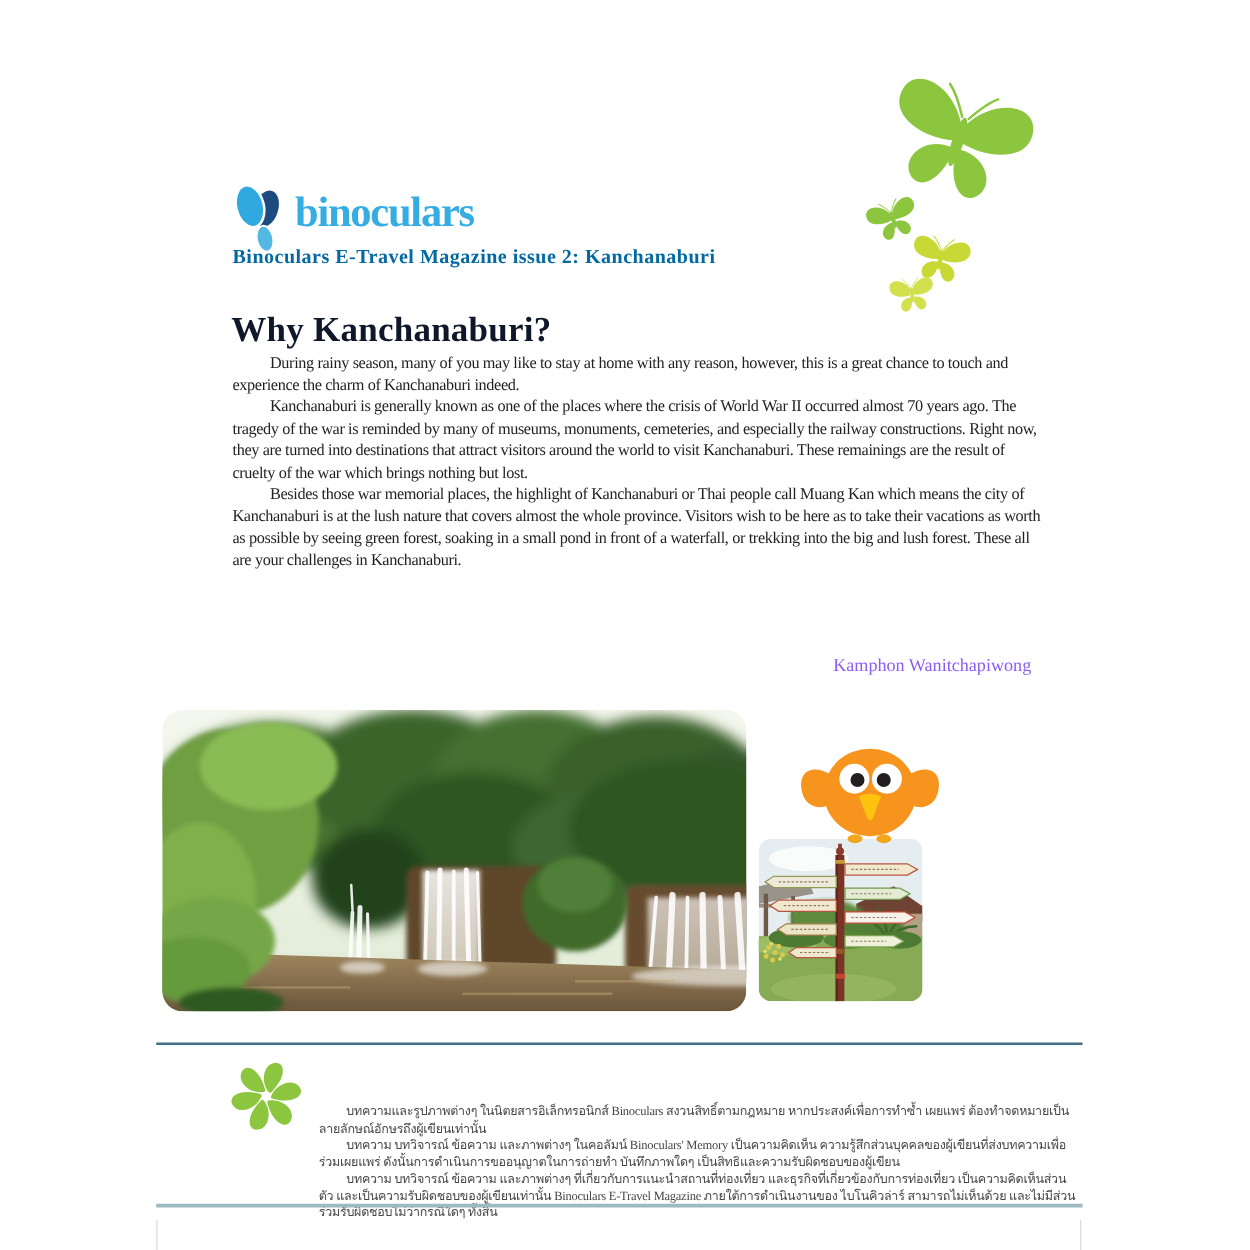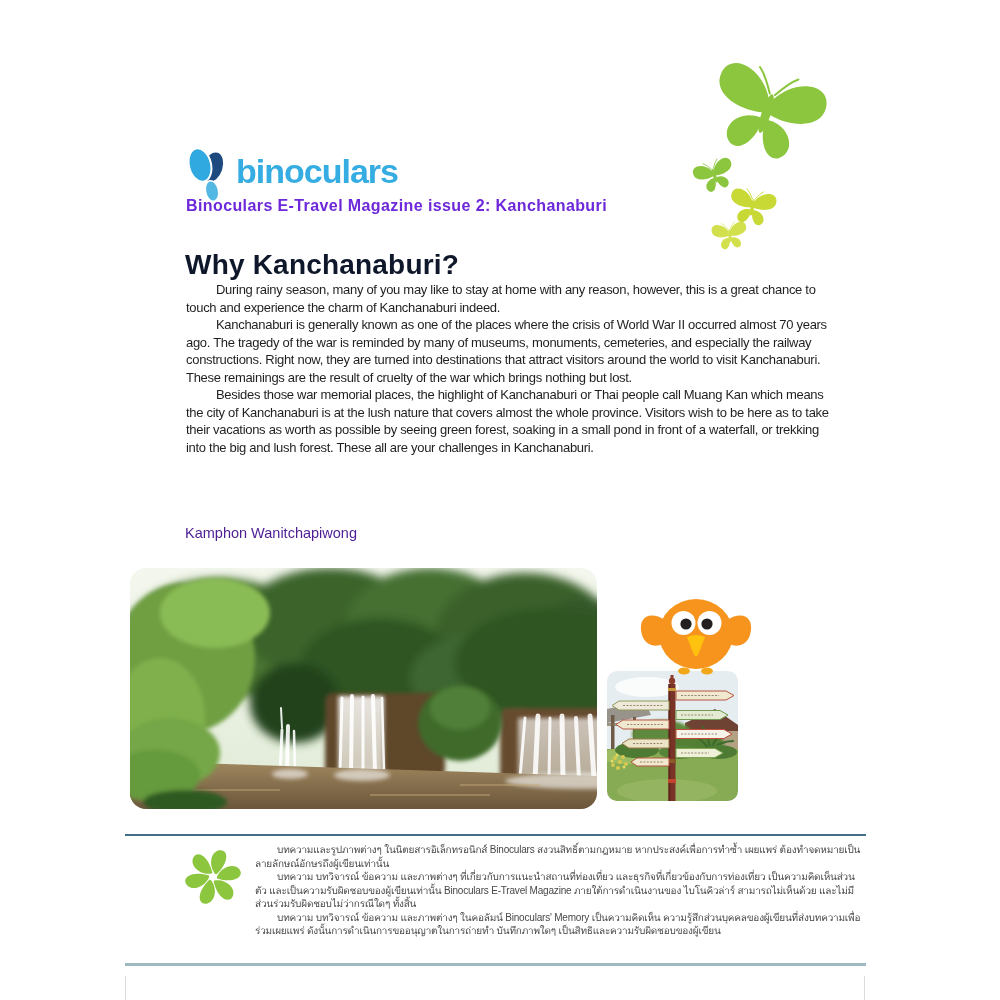--- a/index.html
+++ b/index.html
@@ -1,38 +1,38 @@
 <!DOCTYPE html>
 <html><head>
 <meta charset="utf-8">
 <style>
   html,body{margin:0;padding:0;background:#ffffff;}
   .canvas{position:relative;width:1000px;height:1000px;background:#ffffff;overflow:hidden;
-          font-family:Liberation Sans, sans-serif;}
+          font-family:Liberation Serif, serif;}
   .abs{position:absolute;}
 
   
   .logo-text{font-size:34px;font-weight:bold;letter-spacing:-1px;color:#35ade2;}
 
-  .subtitle{font-size:16px;font-weight:bold;letter-spacing:.4px;color:#6d28d9;}
+  .subtitle{font-size:16px;font-weight:bold;letter-spacing:.4px;color:#0369a1;}
 
   .headline{margin:0;font-size:28px;font-weight:bold;letter-spacing:.2px;color:#0f172a;}
 
   .body-copy{width:654px;font-size:13px;line-height:17.5px;letter-spacing:-.3px;color:#1f1f1f;}
   .body-copy p{margin:0;text-indent:30px;}
 
-  .author{width:640px;font-size:14.5px;color:#4c1d95;}
+  .author{width:640px;text-align:right;font-size:14.5px;color:#8b5cf6;}
 
   figure{margin:0;}
   .photo{display:block;}
 
   .rule-top{background:#416f85;height:2px;}
   .rule-bottom{background:#9fb9c0;height:3px;}
 
-  .footer-text{width:608px;font-size:10px;line-height:13.5px;letter-spacing:-.2px;color:#474747;}
+  .footer-text{width:608px;font-size:10px;line-height:13.5px;letter-spacing:-.2px;color:#474747;margin-top:40px;}
   .footer-text p{margin:0;text-indent:22px;}
 
   .page-edge{width:1px;background:#d9dcdb;height:24px;top:976px;}
 </style>
 </head>
 <body>
 
 <div class="canvas">
 
   <svg class="abs" style="left:660px;top:25px;" width="200" height="230" viewBox="0 0 200 230">
@@ -277,22 +277,22 @@
       <use href="#petal" transform="rotate(60)"></use>
       <use href="#petal" transform="rotate(120)"></use>
       <use href="#petal" transform="rotate(180)"></use>
       <use href="#petal" transform="rotate(240)"></use>
       <use href="#petal" transform="rotate(300)"></use>
     </g>
   </svg>
 
   <div class="abs footer-text" style="left:255px;top:843px;">
     <p>บทความและรูปภาพต่างๆ ในนิตยสารอิเล็กทรอนิกส์ Binoculars สงวนสิทธิ์ตามกฎหมาย หากประสงค์เพื่อการทำซ้ำ เผยแพร่ ต้องทำจดหมายเป็นลายลักษณ์อักษรถึงผู้เขียนเท่านั้น</p>
+    <p>บทความ บทวิจารณ์ ข้อความ และภาพต่างๆ ในคอลัมน์ Binoculars' Memory เป็นความคิดเห็น ความรู้สึกส่วนบุคคลของผู้เขียนที่ส่งบทความเพื่อร่วมเผยแพร่ ดังนั้นการดำเนินการขออนุญาตในการถ่ายทำ บันทึกภาพใดๆ เป็นสิทธิและความรับผิดชอบของผู้เขียน</p>
     <p>บทความ บทวิจารณ์ ข้อความ และภาพต่างๆ ที่เกี่ยวกับการแนะนำสถานที่ท่องเที่ยว และธุรกิจที่เกี่ยวข้องกับการท่องเที่ยว เป็นความคิดเห็นส่วนตัว และเป็นความรับผิดชอบของผู้เขียนเท่านั้น Binoculars E-Travel Magazine ภายใต้การดำเนินงานของ ไบโนคิวล่าร์ สามารถไม่เห็นด้วย และไม่มีส่วนร่วมรับผิดชอบไม่ว่ากรณีใดๆ ทั้งสิ้น</p>
-    <p>บทความ บทวิจารณ์ ข้อความ และภาพต่างๆ ในคอลัมน์ Binoculars' Memory เป็นความคิดเห็น ความรู้สึกส่วนบุคคลของผู้เขียนที่ส่งบทความเพื่อร่วมเผยแพร่ ดังนั้นการดำเนินการขออนุญาตในการถ่ายทำ บันทึกภาพใดๆ เป็นสิทธิและความรับผิดชอบของผู้เขียน</p>
   </div>
 
   <div class="abs rule-bottom" style="left:125px;top:963px;width:741px;"></div>
 
   <div class="abs page-edge" style="left:125px;"></div>
   <div class="abs page-edge" style="left:864px;"></div>
 
 </div>
 
 </body></html>

